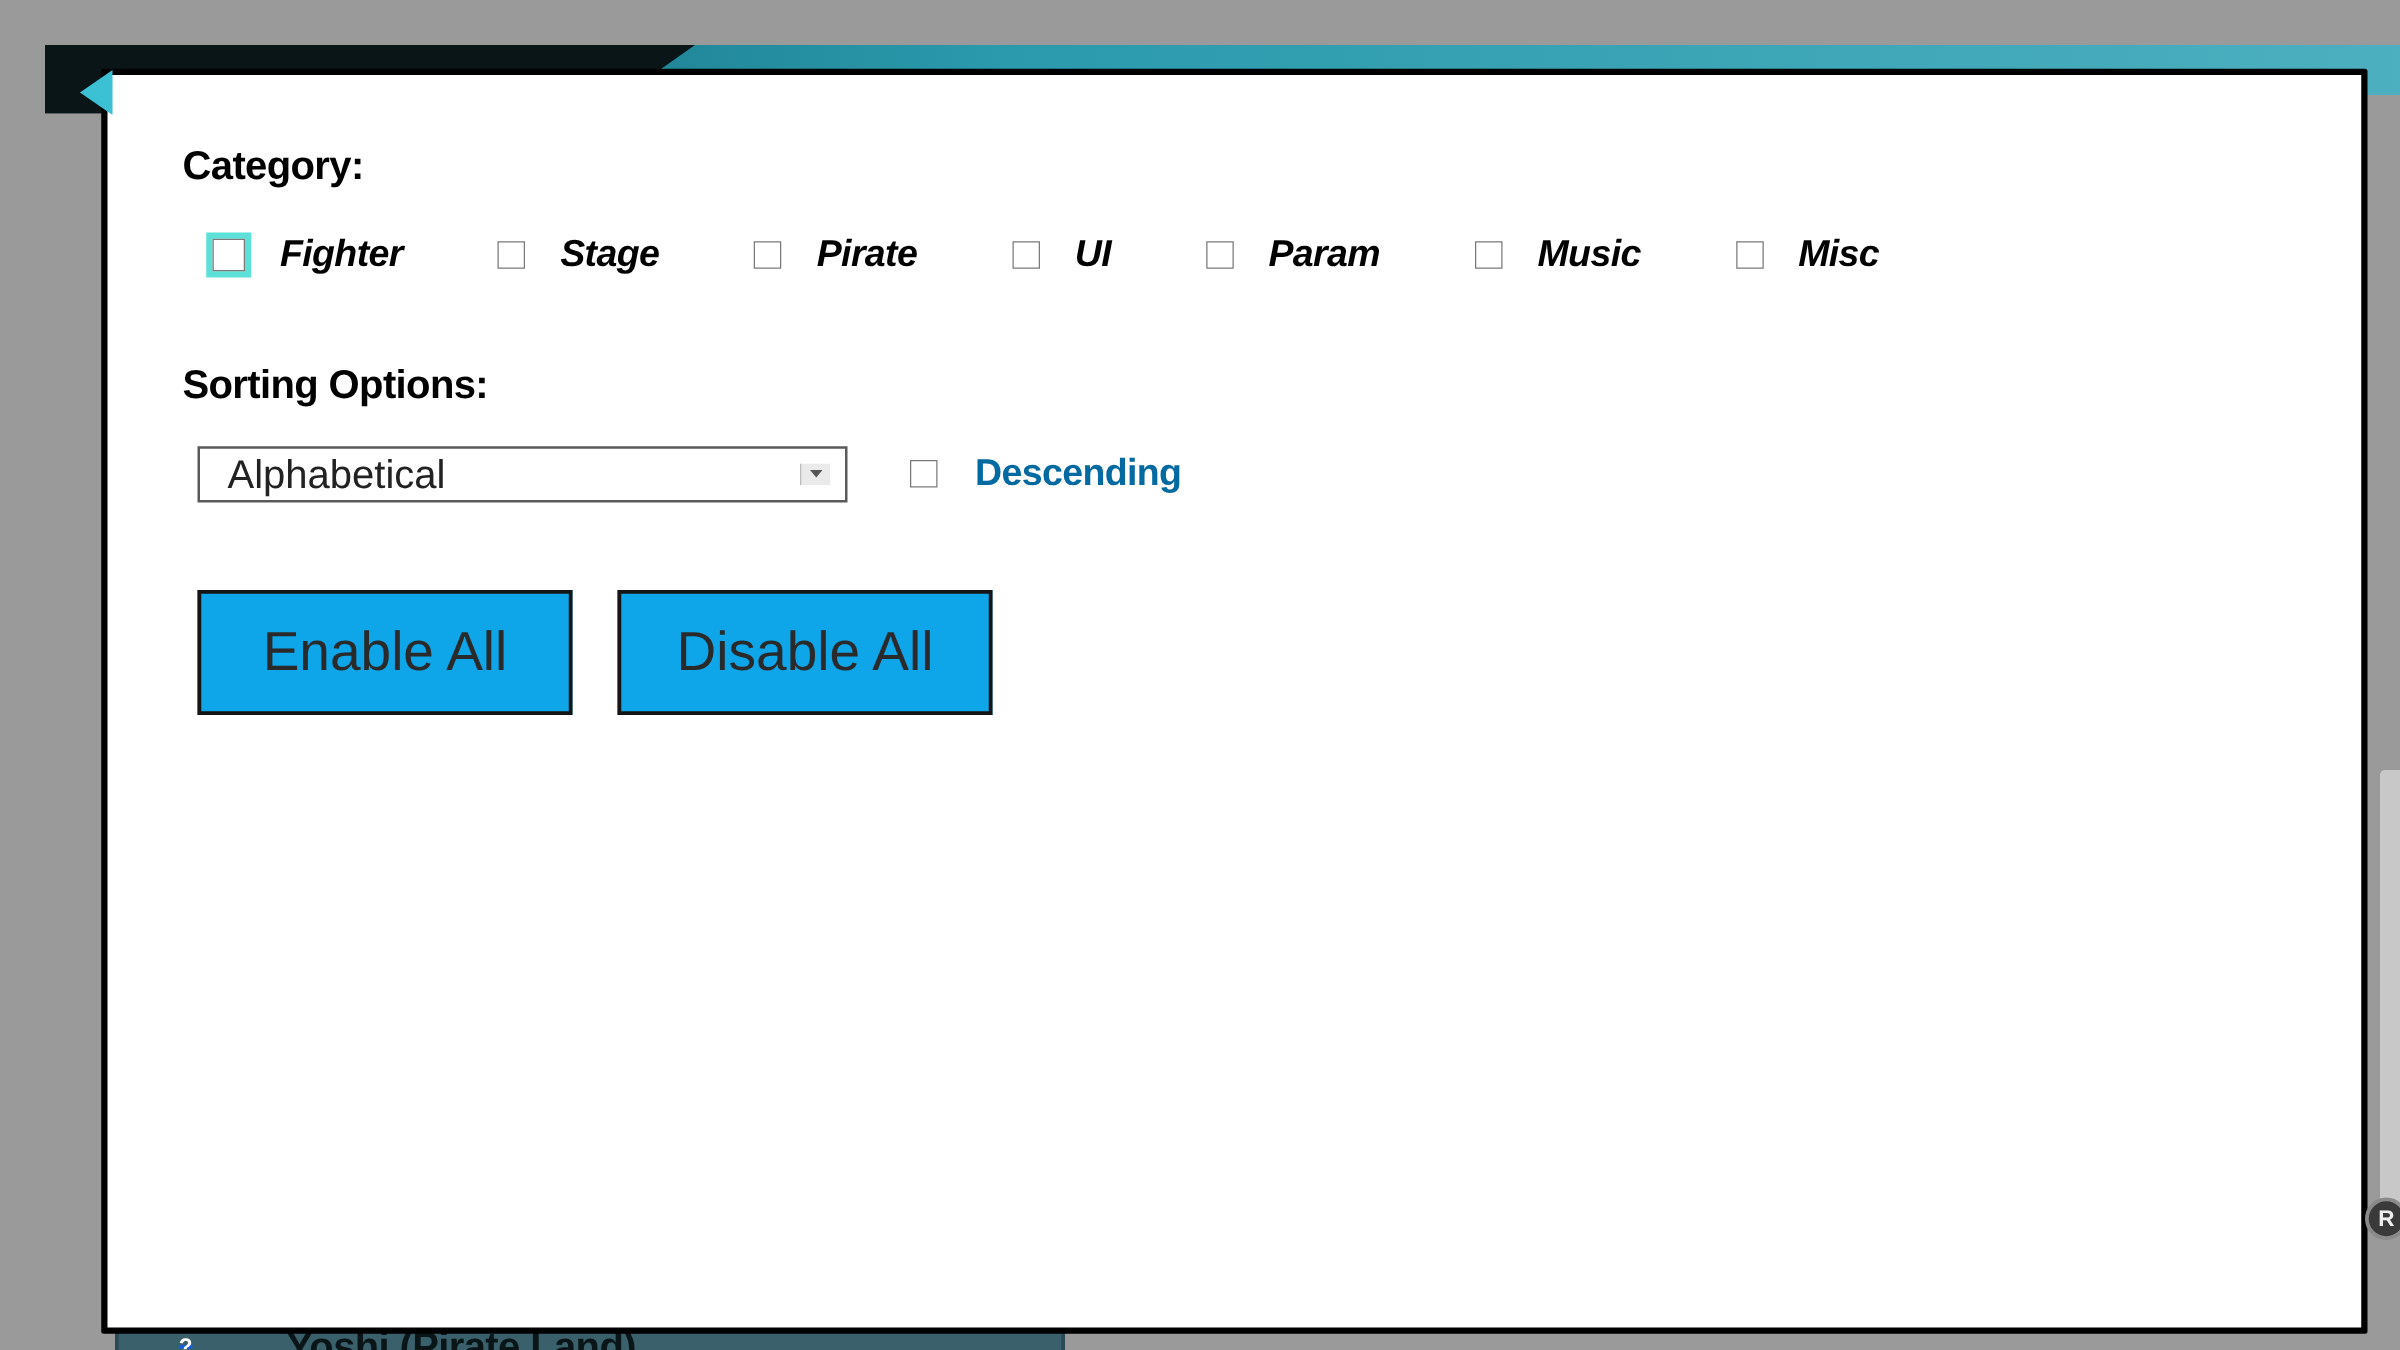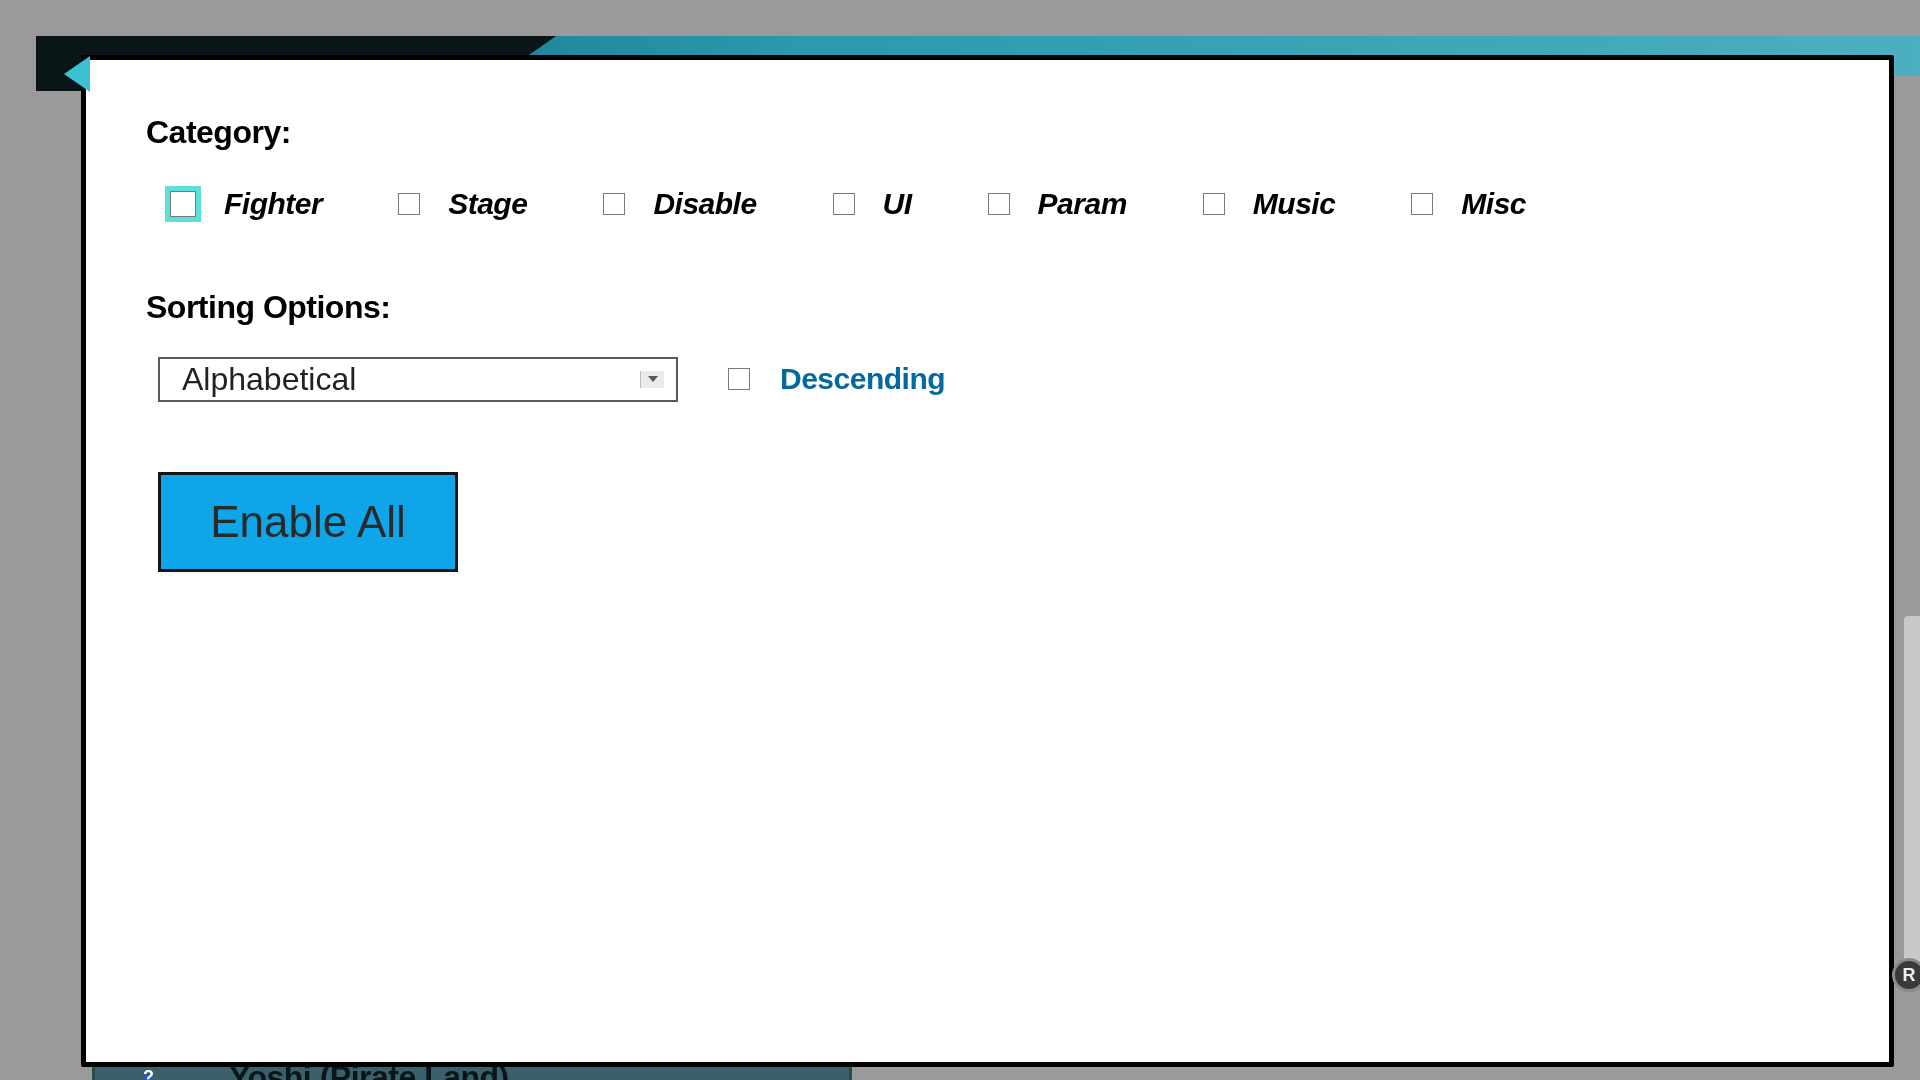--- a/index.html
+++ b/index.html
@@ -238,21 +238,21 @@
       <div class="cat-item">
         <div class="checkbox highlighted"></div>
         <span class="cat-label">Fighter</span>
       </div>
       <div class="cat-item">
         <div class="checkbox"></div>
         <span class="cat-label">Stage</span>
       </div>
       <div class="cat-item">
         <div class="checkbox"></div>
-        <span class="cat-label">Disable</span>
+        <span class="cat-label">Pirate</span>
       </div>
       <div class="cat-item">
         <div class="checkbox"></div>
         <span class="cat-label">UI</span>
       </div>
       <div class="cat-item">
         <div class="checkbox"></div>
         <span class="cat-label">Param</span>
       </div>
       <div class="cat-item">
@@ -272,18 +272,19 @@
         <div class="sort-dropdown-btn"></div>
       </div>
       <div class="descending-item">
         <div class="checkbox"></div>
         <span class="desc-label">Descending</span>
       </div>
     </div>
 
     <div class="button-row">
       <button class="big-button">Enable All</button>
+      <button class="big-button">Disable All</button>
     </div>
   </div>
 </div>
 
 <div class="scrollbar-track"></div>
 <div class="r-badge">R</div>
 
 </body></html>

